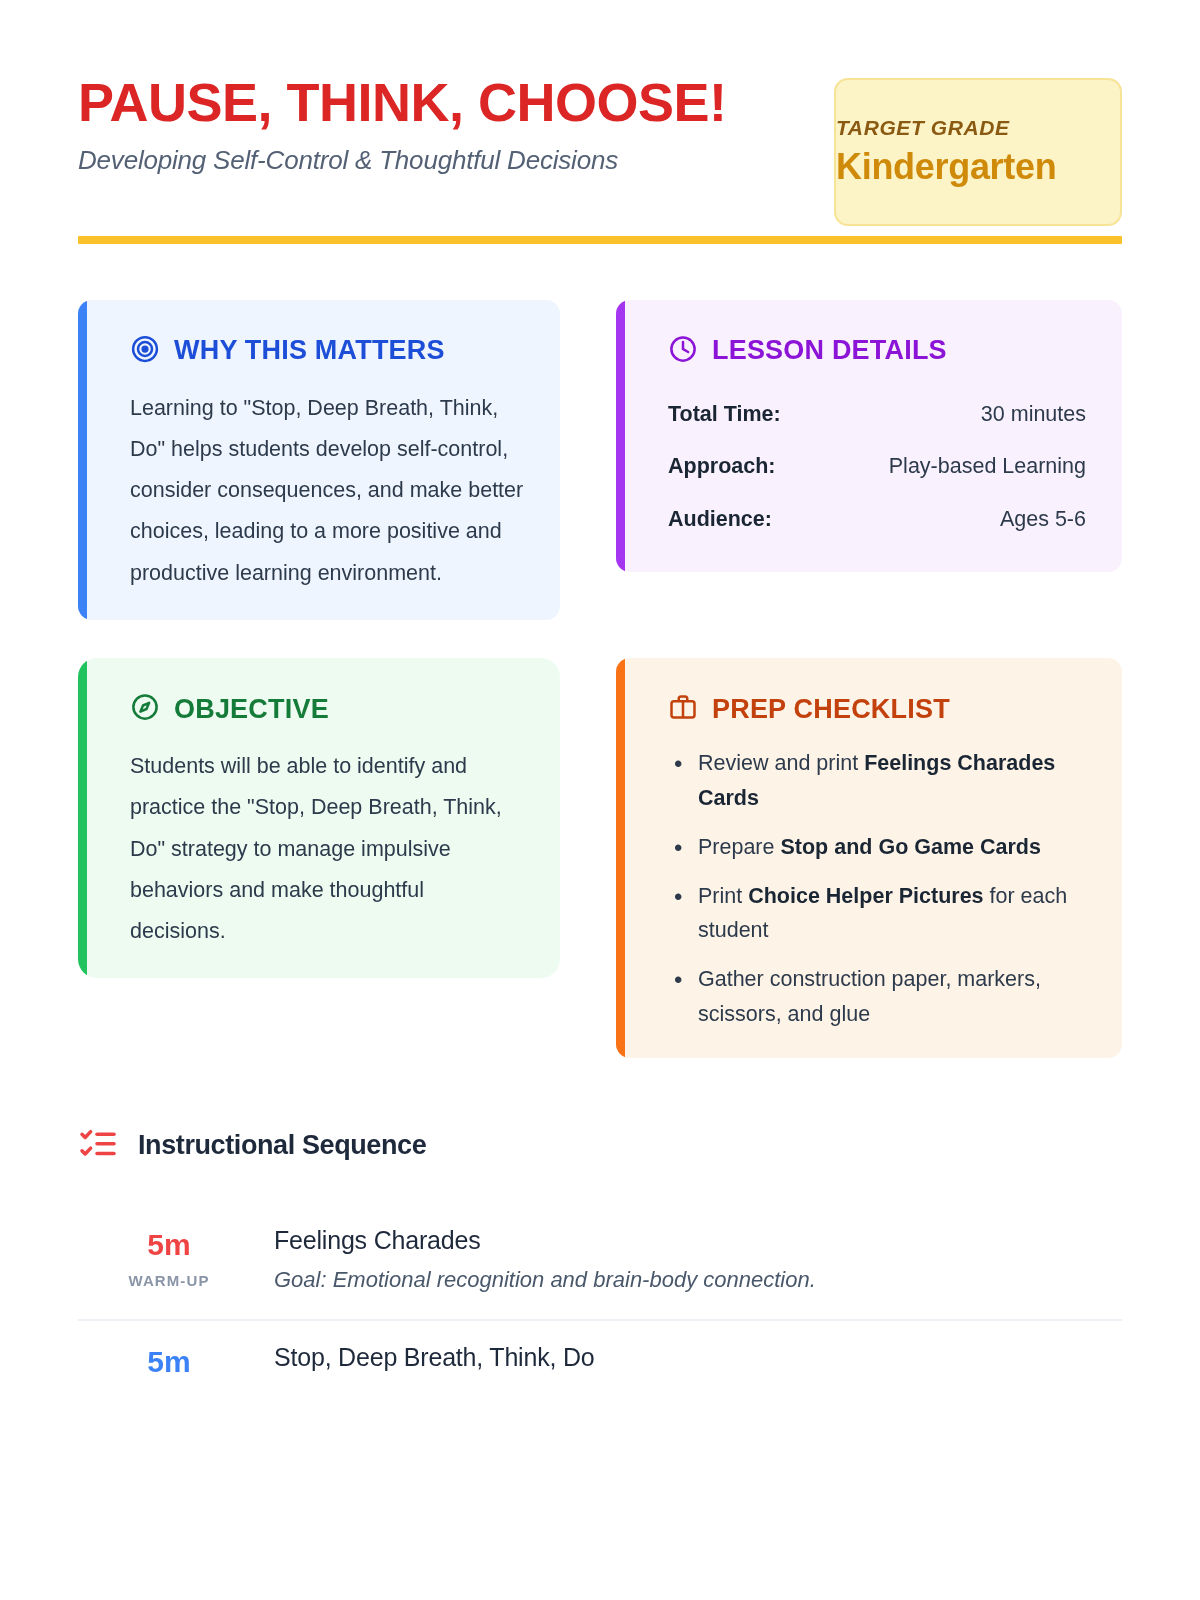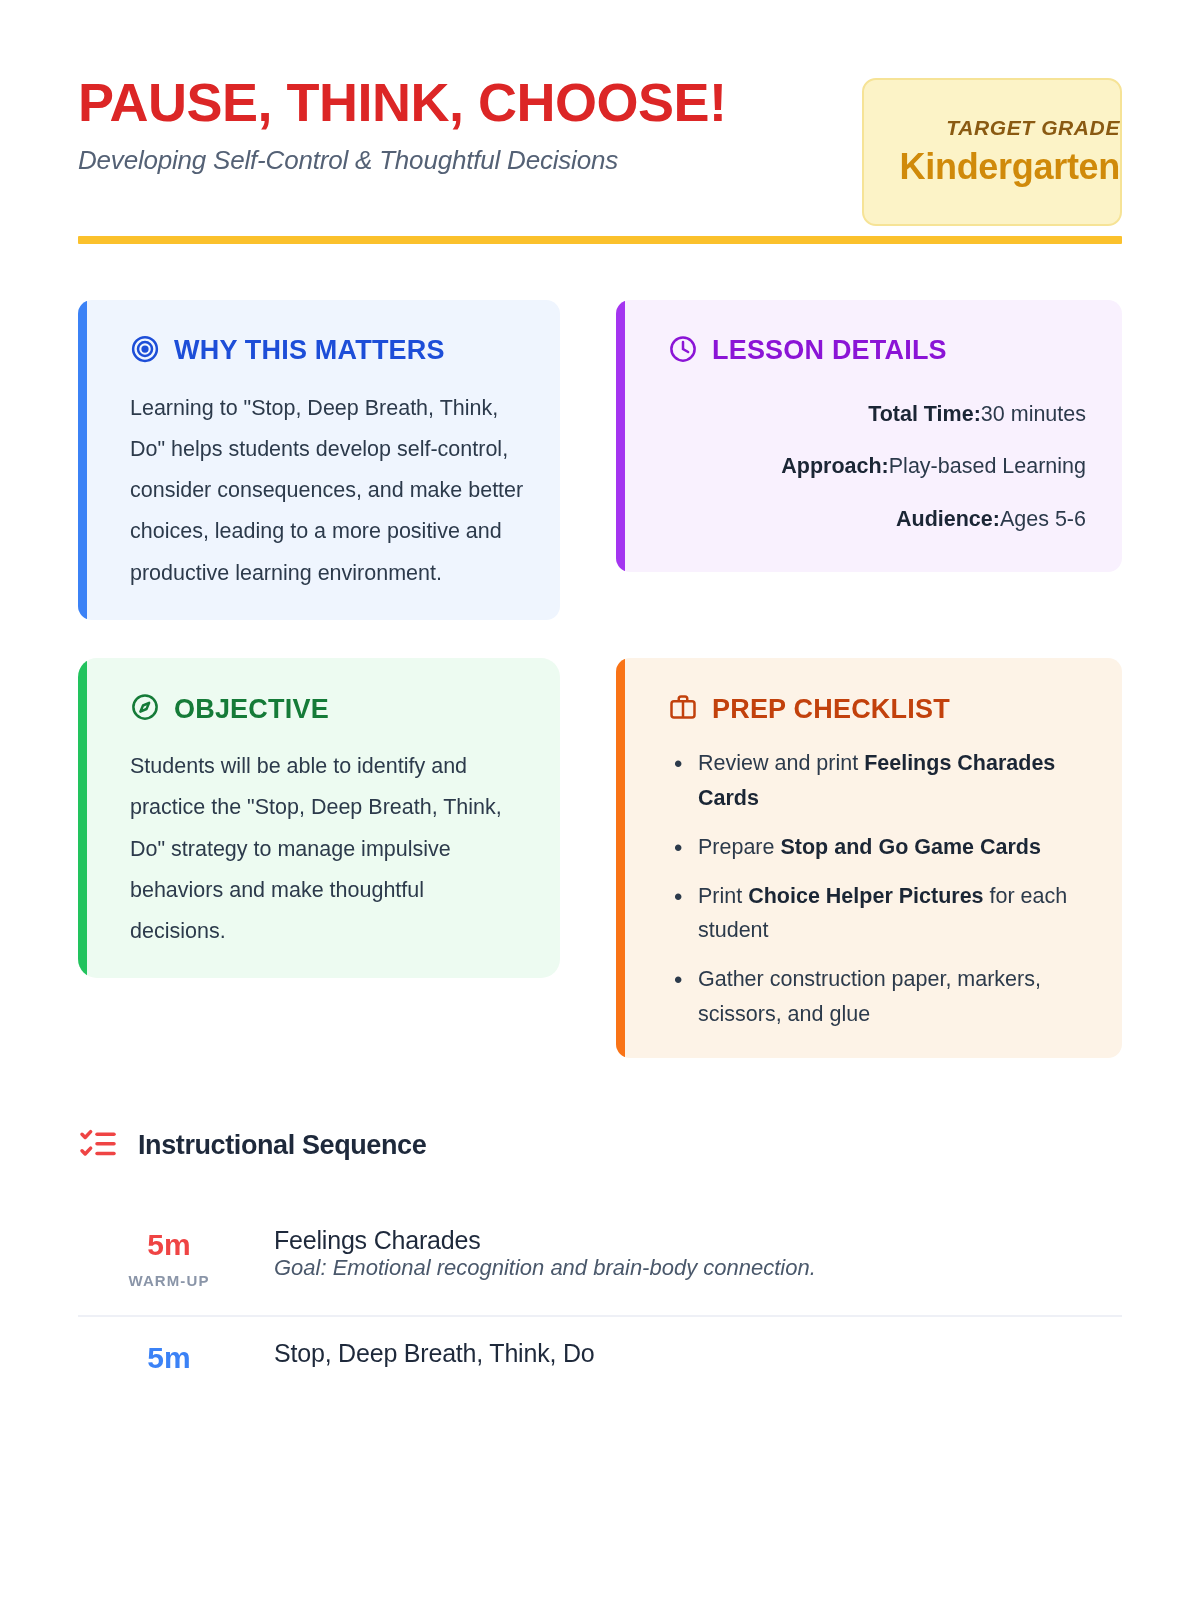--- a/index.html
+++ b/index.html
@@ -42,28 +42,28 @@
     font-style: italic;
     color: #546175;
     letter-spacing: -0.2px;
     white-space: nowrap;
   }
 
   .grade-badge {
     position: absolute;
     right: 0;
     top: 14px;
-    width: 260px;
+    width: 288px;
     min-height: 148px;
     background: #FCF3C7;
     border: 2px solid #F6E396;
     border-radius: 14px;
     display: flex;
     flex-direction: column;
-    align-items: flex-end;
+    align-items: flex-start;
     justify-content: center;
     gap: 6px;
   }
   .grade-label {
     font-size: 21px;
     font-style: italic;
     font-weight: 700;
     color: #8A5A12;
     letter-spacing: 0.6px;
   }
@@ -133,21 +133,21 @@
 
   .card-body {
     font-size: 21.5px;
     line-height: 1.92;
     color: #2C3A4B;
   }
 
   
   .detail-row {
     display: flex;
-    justify-content: flex-end;
+    justify-content: space-between;
     align-items: baseline;
     font-size: 21.5px;
     line-height: 2.45;
     color: #2C3A4B;
   }
   .detail-key { font-weight: 700; color: #1B2635; }
   .detail-val { font-weight: 400; }
 
   
   .prep-list { list-style: none; }
@@ -210,20 +210,21 @@
     color: #8A95A8;
   }
 
   .seq-title {
     font-size: 25px;
     font-weight: 400;
     color: #1E293B;
     letter-spacing: -0.2px;
   }
   .seq-goal {
+    margin-top: 12px;
     font-size: 22px;
     font-style: italic;
     color: #4A586B;
   }
   .seq-steps { margin-top: 22px; }
   .seq-step {
     font-size: 20.5px;
     line-height: 1.42;
     color: #39475A;
     margin-bottom: 16px;

